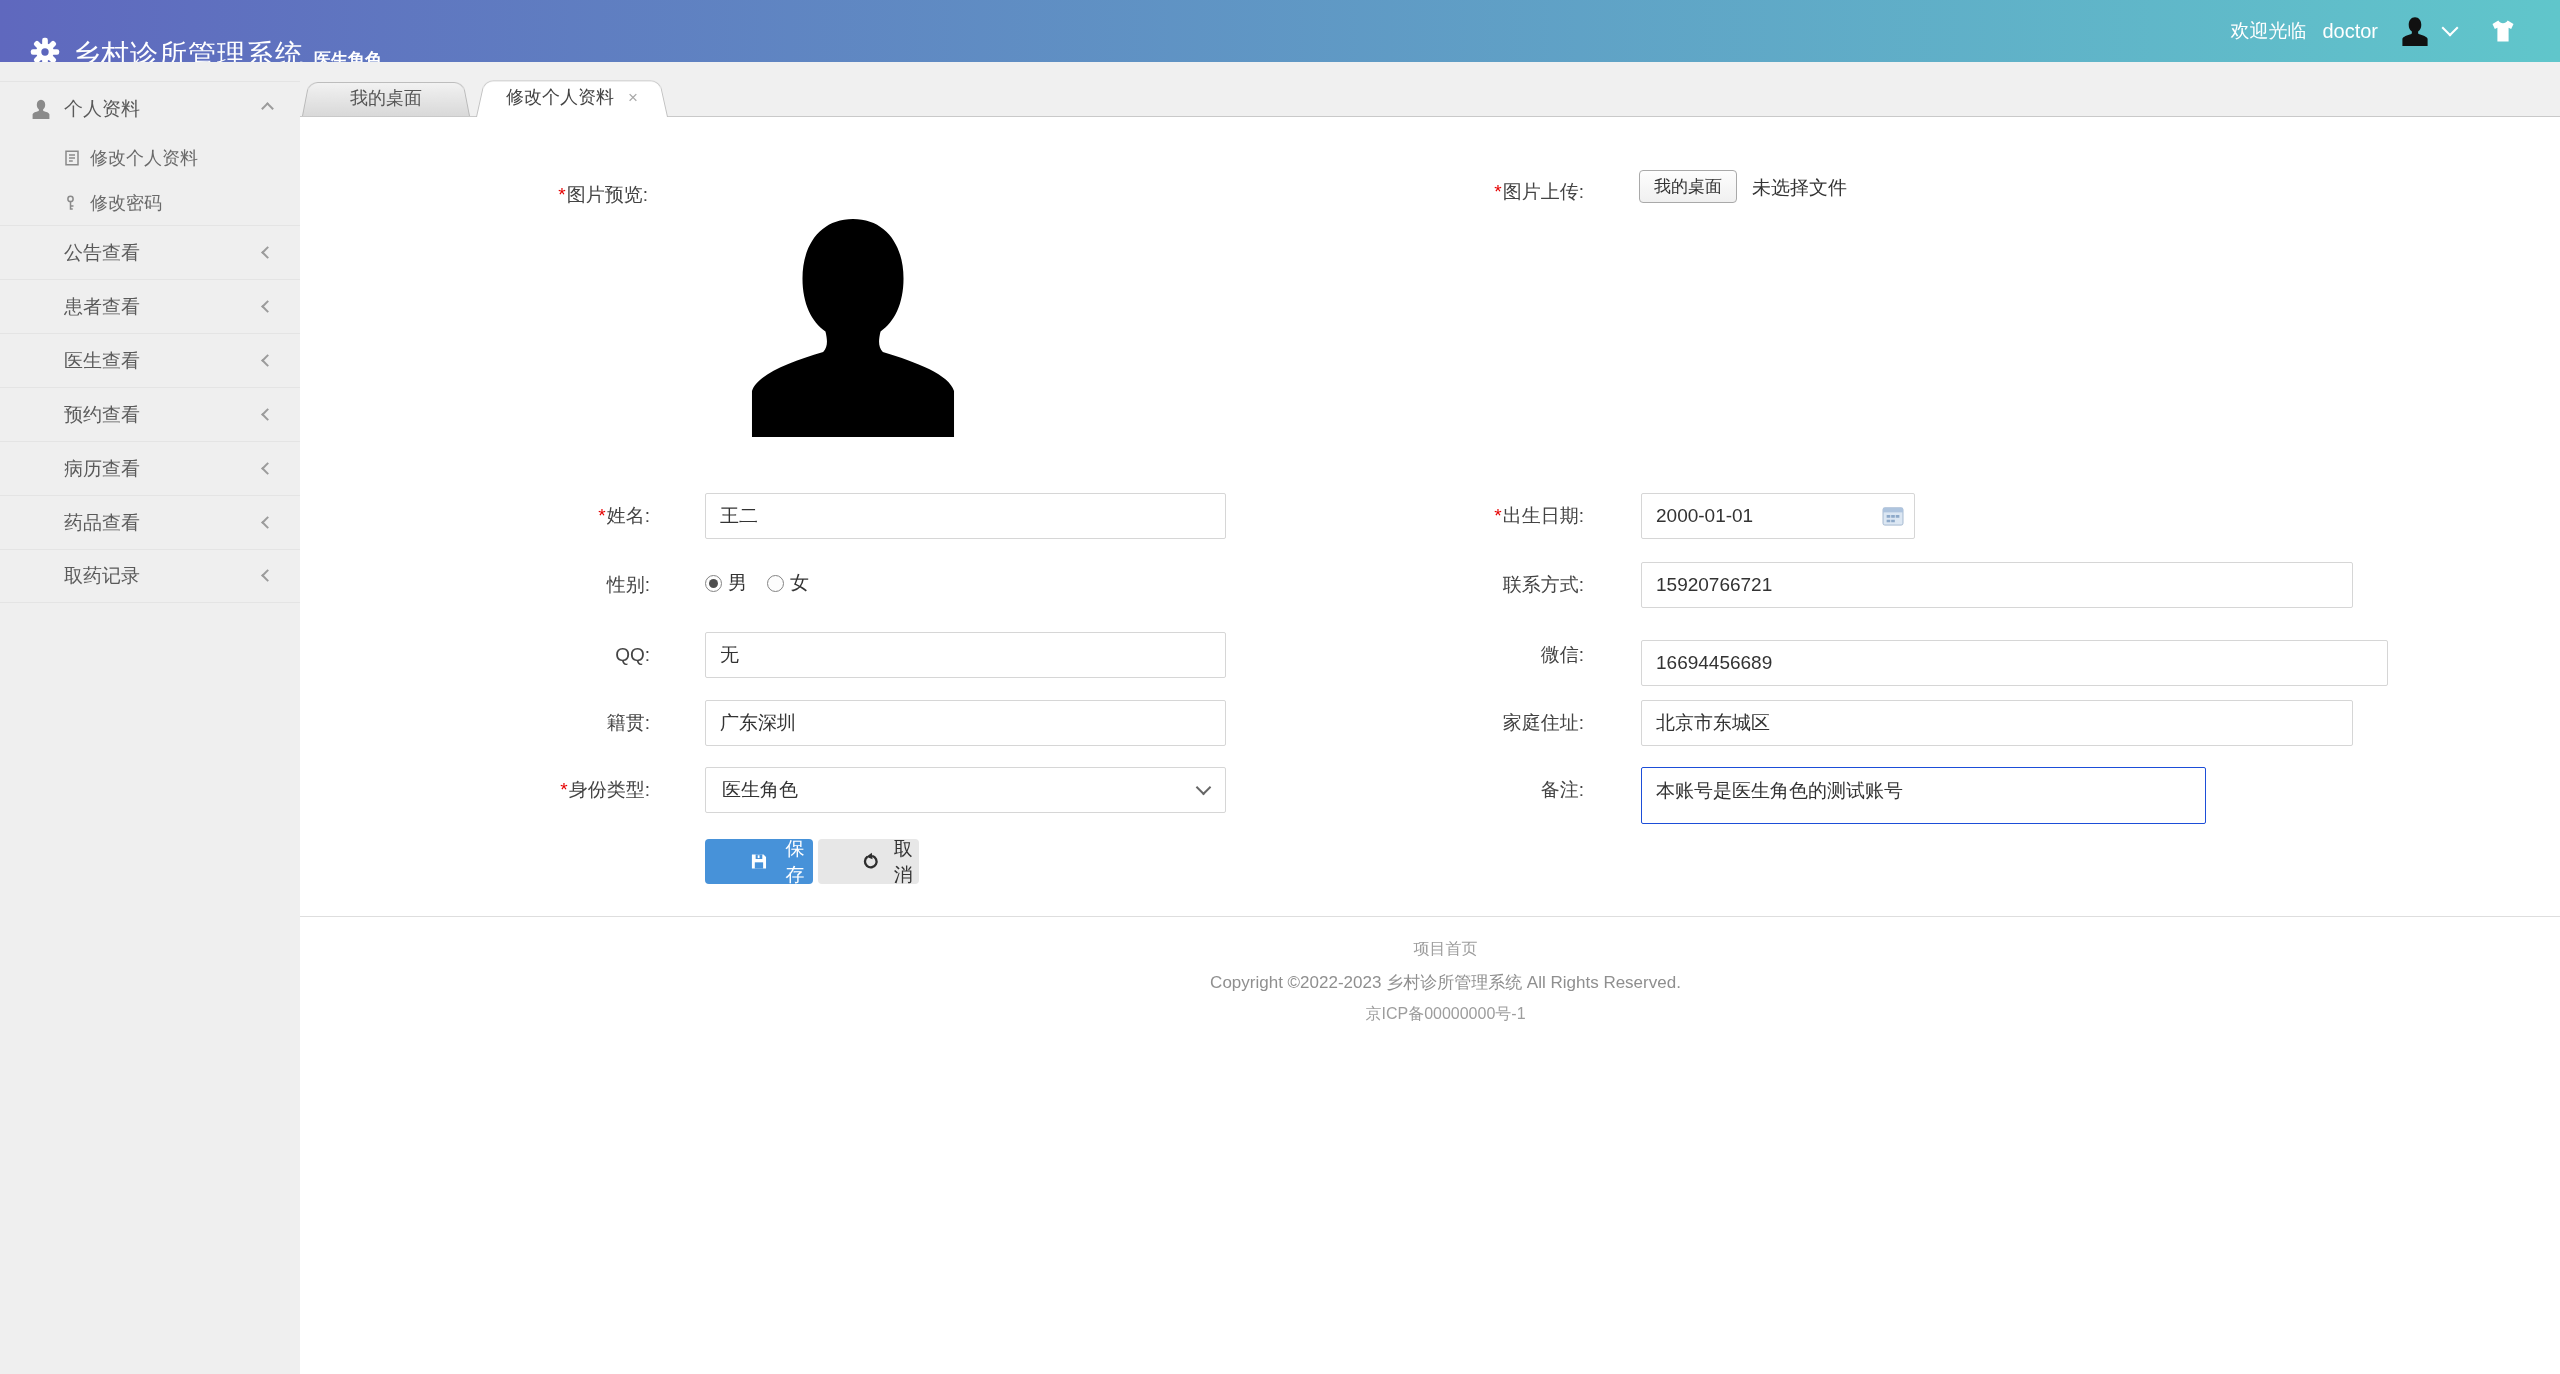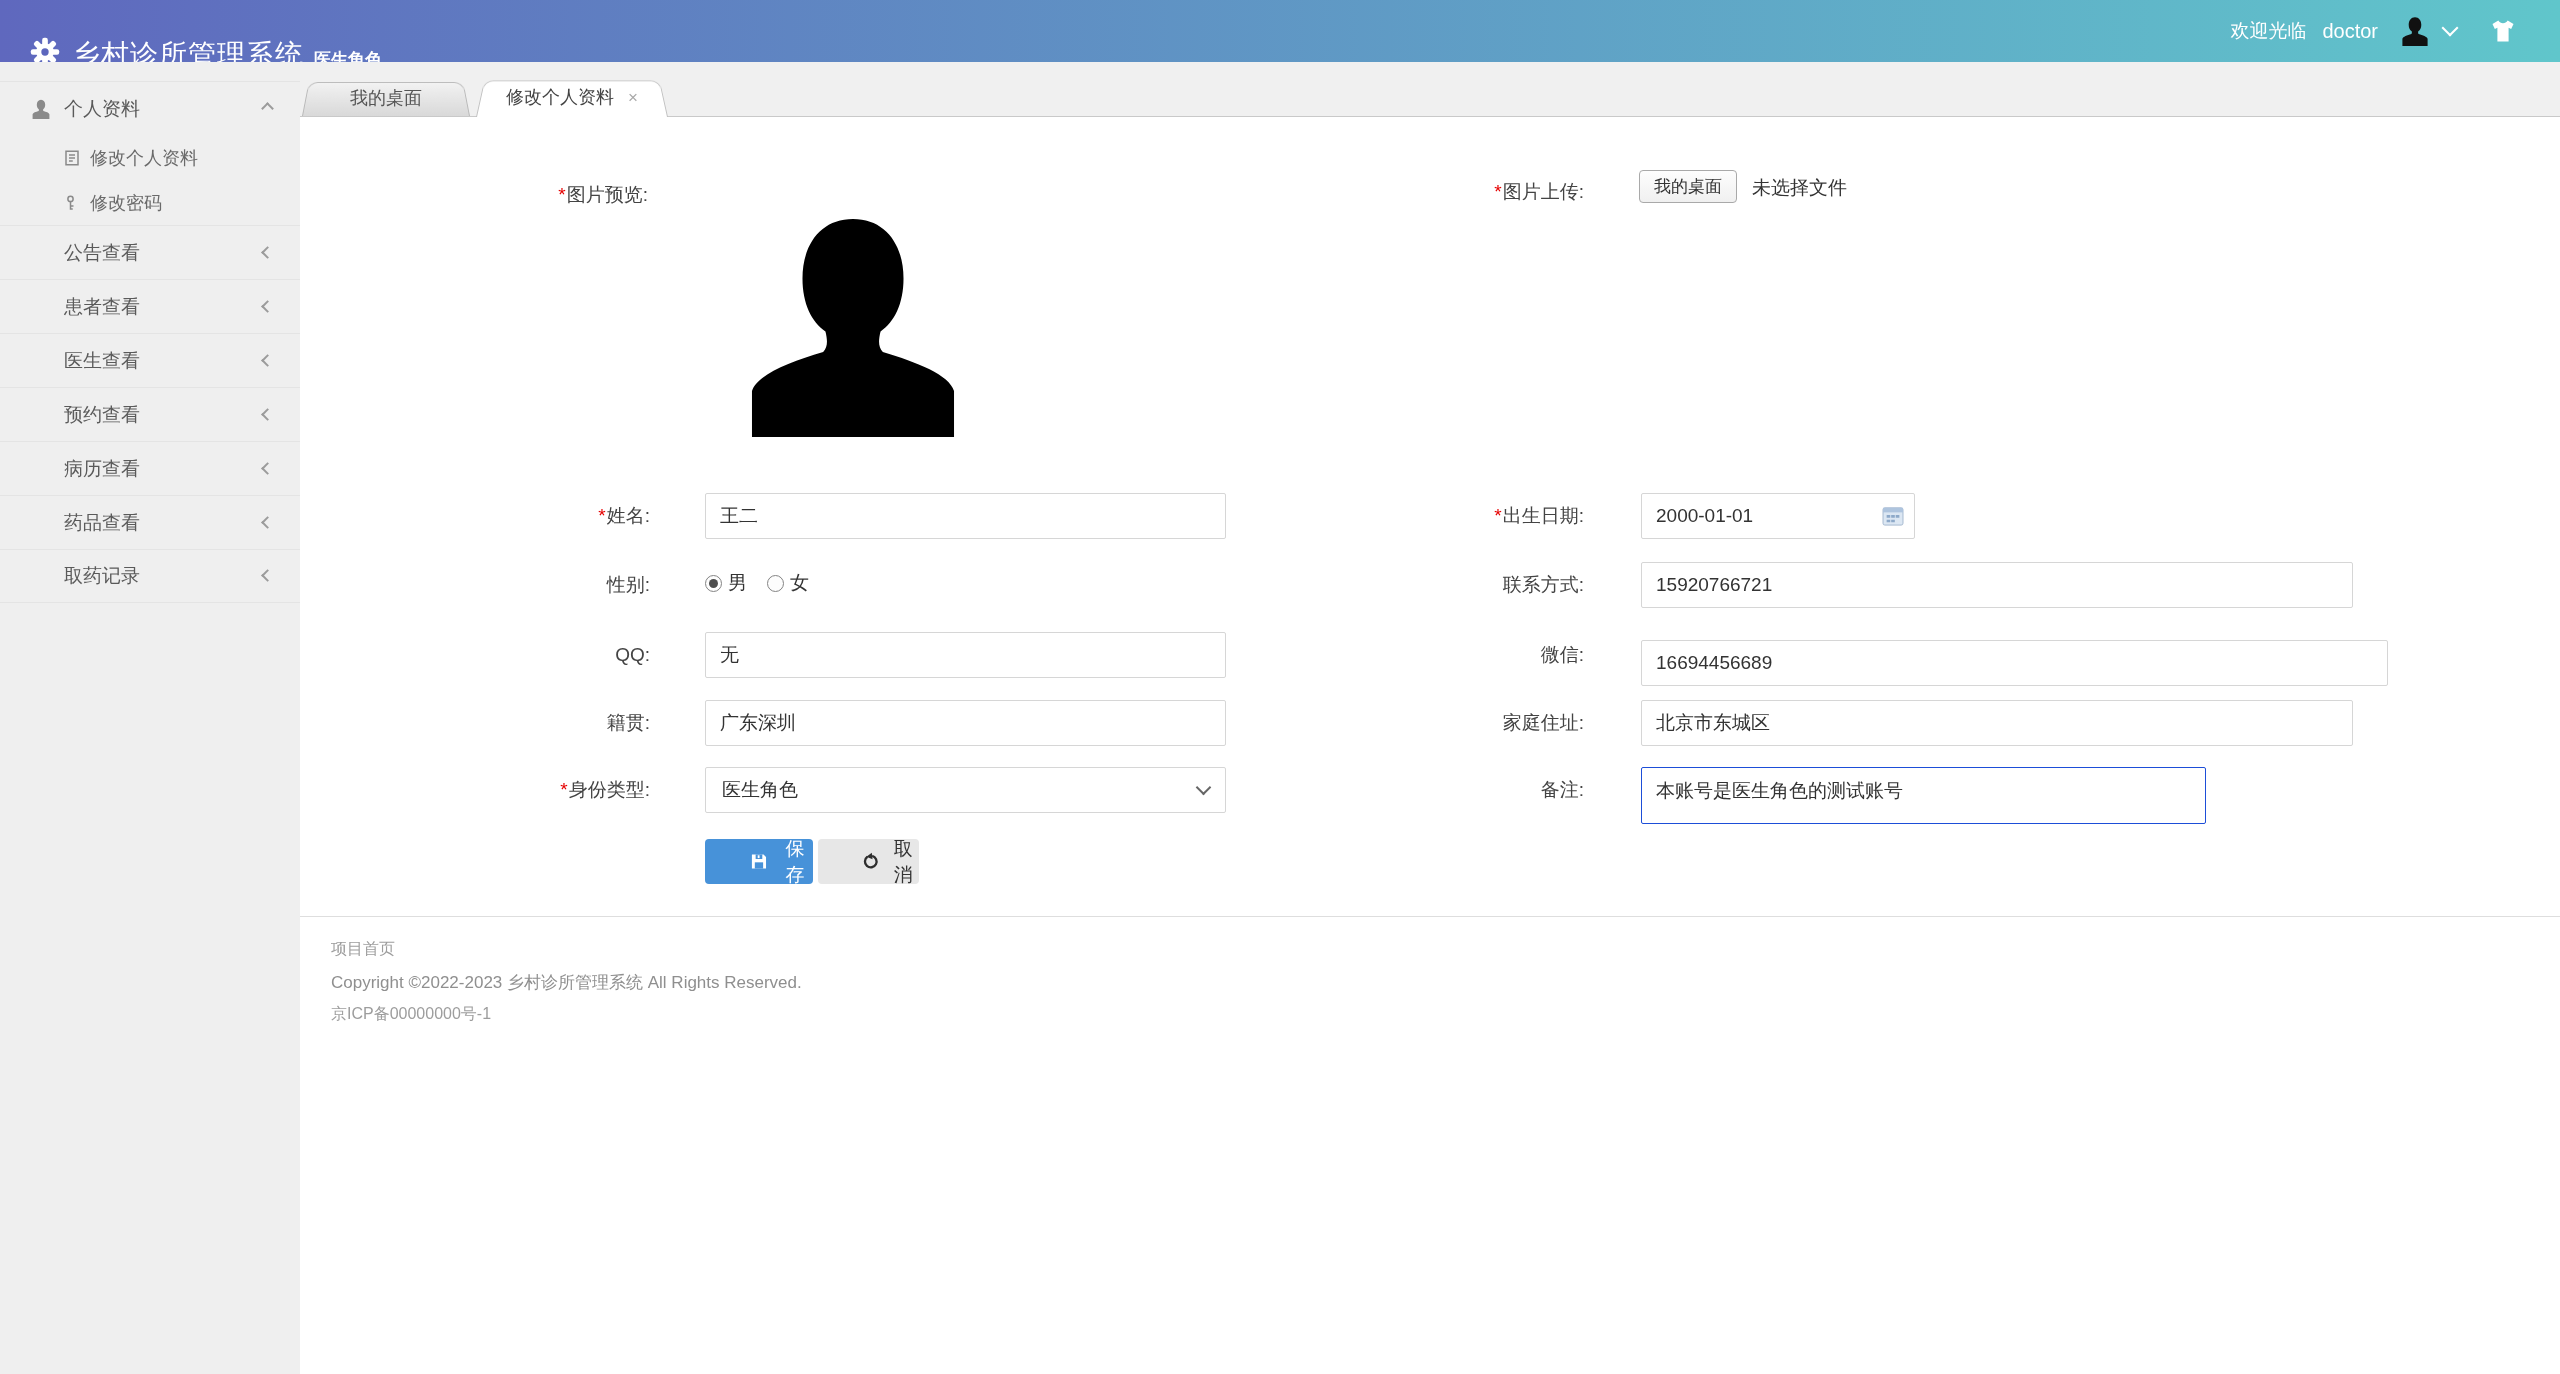--- a/index.html
+++ b/index.html
@@ -89,21 +89,21 @@
                  border-radius:2px; font-size:19px; color:#333; padding:10px 14px; resize:none;
                  font-family:inherit; outline:none; overflow:hidden; }
 
   .btn { position:absolute; top:722px; height:45px; border:none; border-radius:4px; font-size:19px;
          display:flex; align-items:center; justify-content:center; gap:8px; cursor:pointer; font-family:inherit;padding-left:44px; }
   .btn-save { left:405px; width:108px; background:#4792d9; color:#fff; }
   .btn-cancel { left:518px; width:101px; background:#e7e7e7; color:#333; }
   .btn svg { width:21px; height:21px; }
 
   .divider { position:absolute; left:0; top:799px; width:2260px; border-top:1px solid #dedede; }
-  .foot-line { position:absolute; width:2260px; text-align:left;padding-left:31px; }
+  .foot-line { position:absolute; width:2260px; text-align:center;padding-left:31px; }
   .foot-home { top:822px; font-size:16px; color:#9d9d9d; cursor:pointer; }
   .foot-copy { top:854px; font-size:17px; color:#8f8f8f; }
   .foot-icp  { top:887px; font-size:16px; color:#9d9d9d; }
 </style>
 </head>
 <body>
 
 <div class="page">
 
   <div class="header">

